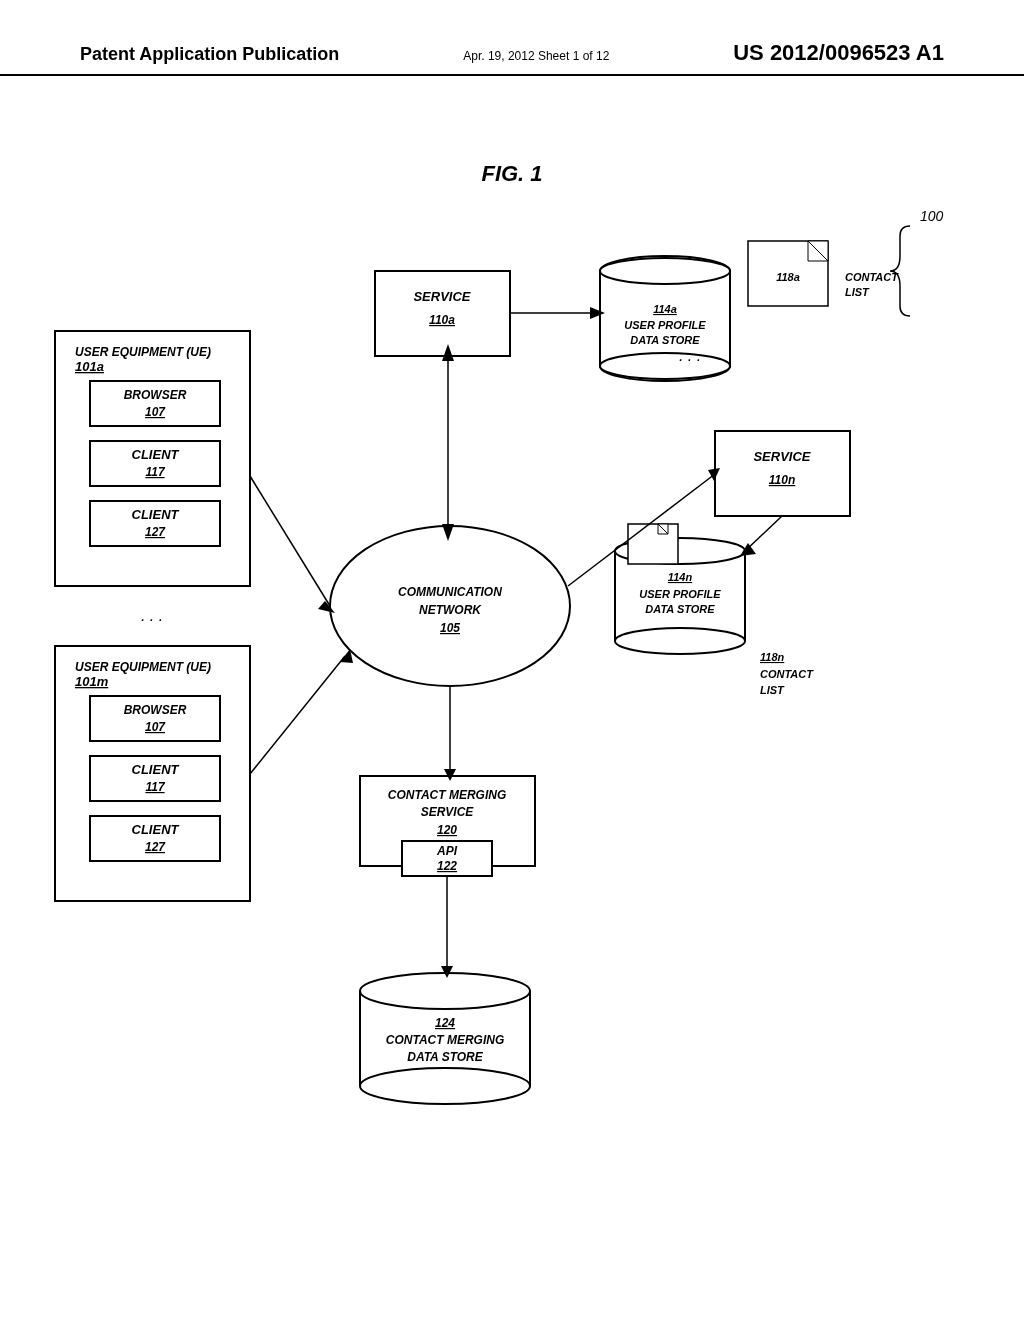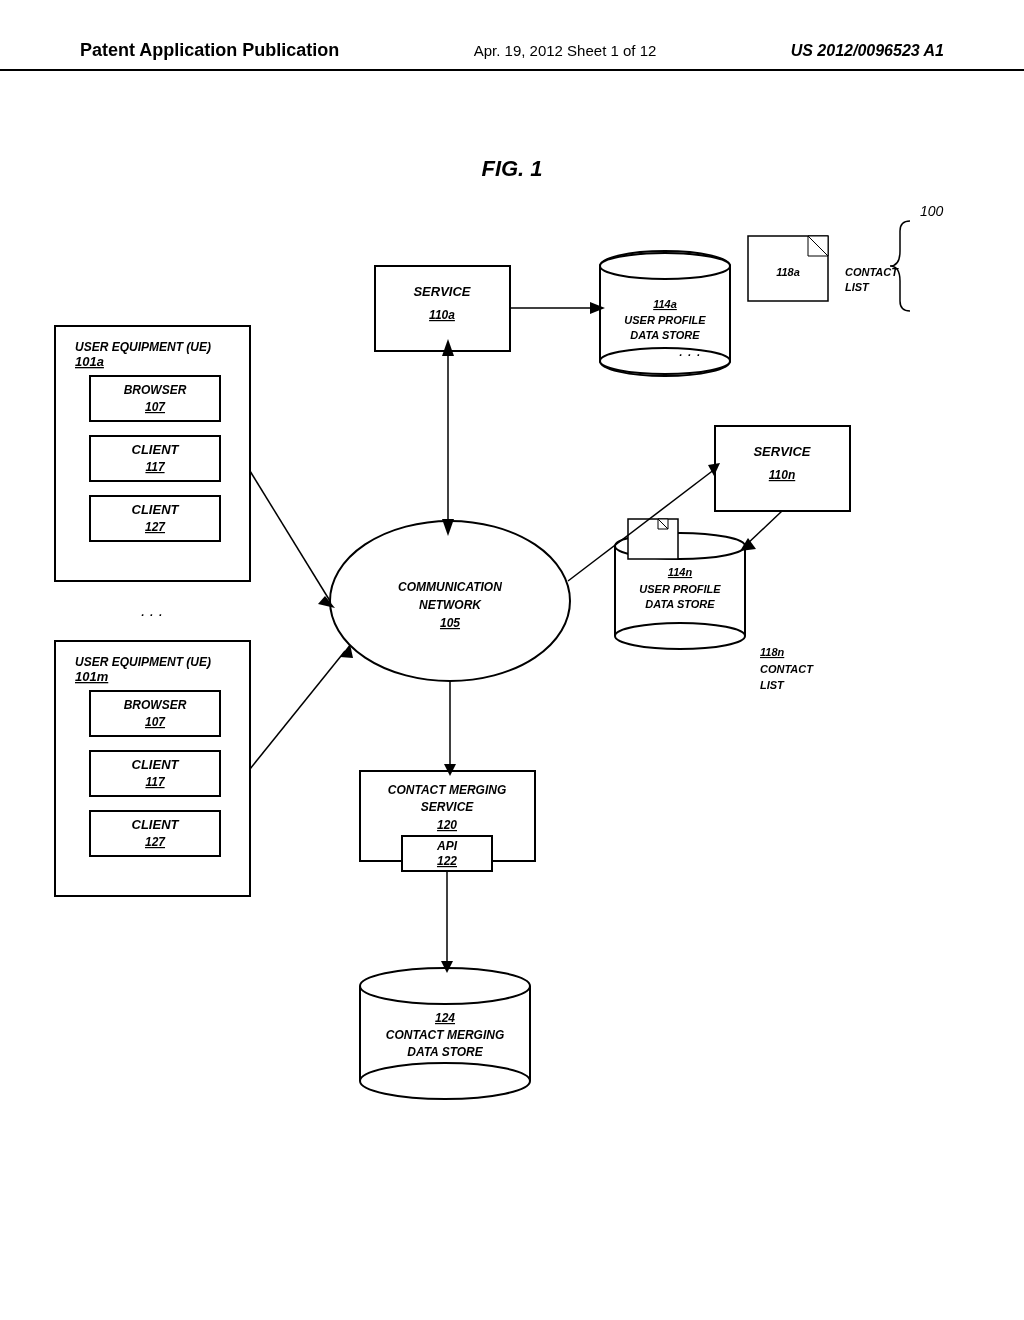--- a/index.html
+++ b/index.html
@@ -26,27 +26,26 @@
       align-items: baseline;
       padding: 40px 80px 0 80px;
       border-bottom: 2px solid #000;
       padding-bottom: 8px;
     }
     .header-left {
       font-weight: bold;
       font-size: 18px;
     }
     .header-center {
-      font-size: 15px;
+      font-size: 12px;
       text-align: center;
     }
     .header-right {
-      font-size: 16px;
+      font-size: 22px;
       font-weight: bold;
-      font-style: italic;
     }
 
     
     .diagram-area {
       position: relative;
       width: 100%;
       height: 1200px;
       font-style: italic;
     }
 

